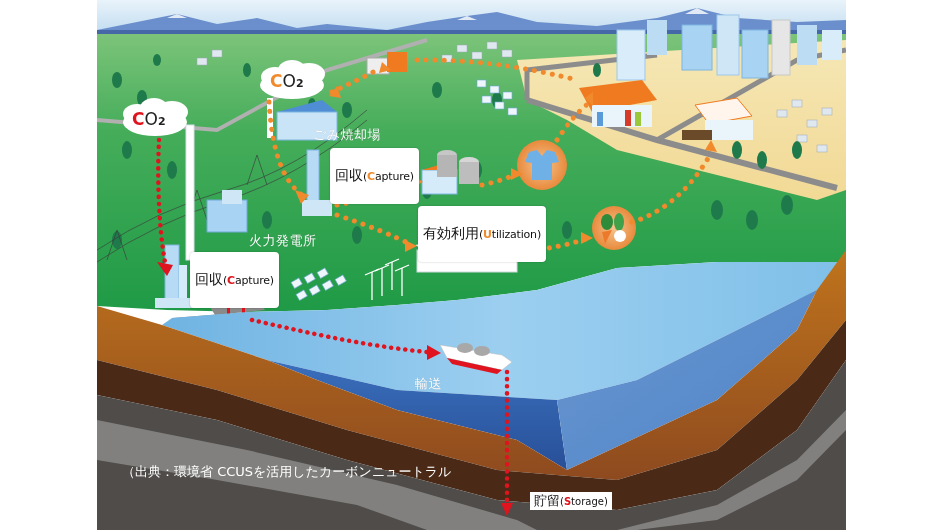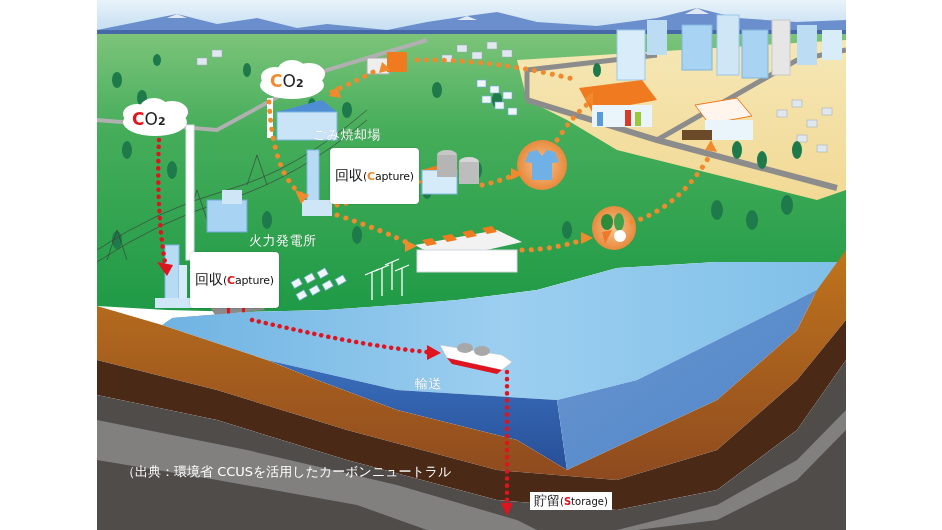--- a/index.html
+++ b/index.html
@@ -335,20 +335,23 @@
   <div class="label-plain" style="left:318px; top:375px;">輸送</div>
 
   <div class="label-box" style="left:233px; top:148px;">
     <span>回収</span><span class="en">(</span><span class="en init" style="color:#f08a2c">C</span><span class="en">apture)</span>
   </div>
 
   <div class="label-box" style="left:93px; top:252px;">
     <span>回収</span><span class="en">(</span><span class="en init" style="color:#e0141e">C</span><span class="en">apture)</span>
   </div>
 
+  <div class="label-box" style="left:321px; top:206px;">
+    <span>有効利用</span><span class="en">(</span><span class="en init" style="color:#f08a2c">U</span><span class="en">tilization)</span>
+  </div>
 
   <div class="source-note" style="left:25px; top:463px;">
     <div>（出典：環境省 CCUSを活用したカーボンニュートラル</div>
   </div>
 
   <div class="storage-box" style="left:421px; top:492px;margin-left:12px;">
     <span>貯留</span><span class="en">(</span><span class="en init" style="color:#e0141e">S</span><span class="en">torage)</span>
   </div>
 </div>
 

